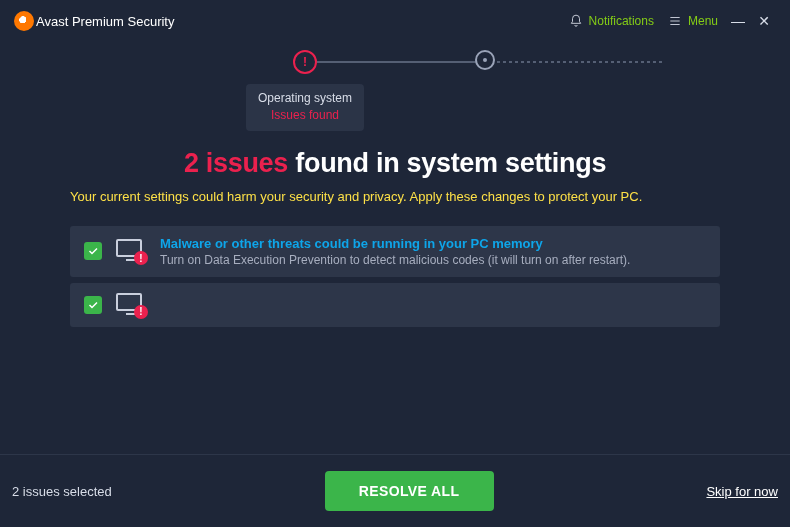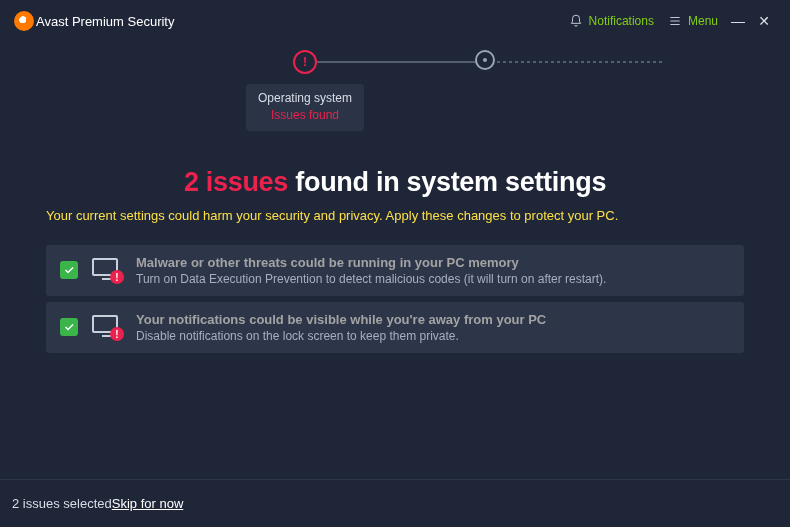--- a/index.html
+++ b/index.html
@@ -59,21 +59,21 @@
 .line-dotted { background-image: linear-gradient(to right, #555f74 50%, transparent 50%); background-size: 6px 2px; }
 .step-box {
   margin-top: 10px; text-align: center; font-size: 12px; line-height: 1.45;
   padding: 6px 12px; border-radius: 4px;
 }
 .step-box.active { background: #2b3447; }
 .step-title { color: #d8dde8; }
 .step-status-error { color: #eb214e; }
 .step-status-scan { color: #d8dde8; }
 
-.main { padding: 0 46px; margin-top: 36px; }
+.main { padding: 0 70px; margin-top: 17px; }
 .heading {
   text-align: center; font-size: 27px; font-weight: 700; letter-spacing: -0.3px;
 }
 .heading .accent { color: #eb214e; }
 .subheading {
   text-align: left; font-size: 13px; color: #fde047;
   margin-top: 10px;
 }
 .issues { margin-top: 22px; display: flex; flex-direction: column; gap: 6px; }
 .issue {
@@ -90,21 +90,21 @@
 .issue-icon { position: relative; width: 30px; height: 24px; flex-shrink: 0; }
 .monitor-body { width: 26px; height: 18px; border: 2px solid #c9cfdd; border-radius: 2px; }
 .monitor-stand { width: 10px; height: 2px; background: #c9cfdd; margin: 2px auto 0; }
 .alert-dot {
   position: absolute; right: -2px; bottom: -2px;
   width: 14px; height: 14px; border-radius: 50%; background: #eb214e;
   color: #fff; font-size: 10px; font-weight: bold;
   display: flex; align-items: center; justify-content: center;
 }
 .issue-text { display: flex; flex-direction: column; gap: 2px; }
-.issue-title { font-size: 13px; font-weight: 700; color: #a3a3a3; }
+.issue-title { font-size: 13px; font-weight: 700; color: #0ea5e9; }
 .issue-desc { font-size: 12px; color: #a7aebf; }
 
 .footer {
   margin-top: auto; border-top: 1px solid #2d3649;
   display: flex; align-items: center; padding: 16px 12px;
 }
 .sel-text { font-size: 13px; color: #d8dde8; }
 .resolve-btn {
   margin: 0 auto; background: #3bb54a; color: #fff;
   font-size: 14px; font-weight: 700; letter-spacing: 0.4px;
@@ -178,24 +178,21 @@
       <div class="chk">
         <svg viewBox="0 0 24 24">
             <path d="M5 12l5 5L20 7"></path>
           </svg>
       </div>
       <div class="issue-icon">
         <div class="monitor-body"></div>
           <div class="monitor-stand"></div>
         <div class="alert-dot">!</div>
       </div>
-      <div class="issue-text">
-        <div class="issue-title">Your notifications could be visible while you're away from your PC</div>
-        <div class="issue-desc">Disable notifications on the lock screen to keep them private.</div>
-      </div>
     </div>
   </div>
 </div>
 
 <div class="footer">
   <div class="sel-text">2 issues selected</div>
+  <button class="resolve-btn">RESOLVE ALL</button>
   <div class="skip">Skip for now</div>
 </div>
 
 </body></html>

